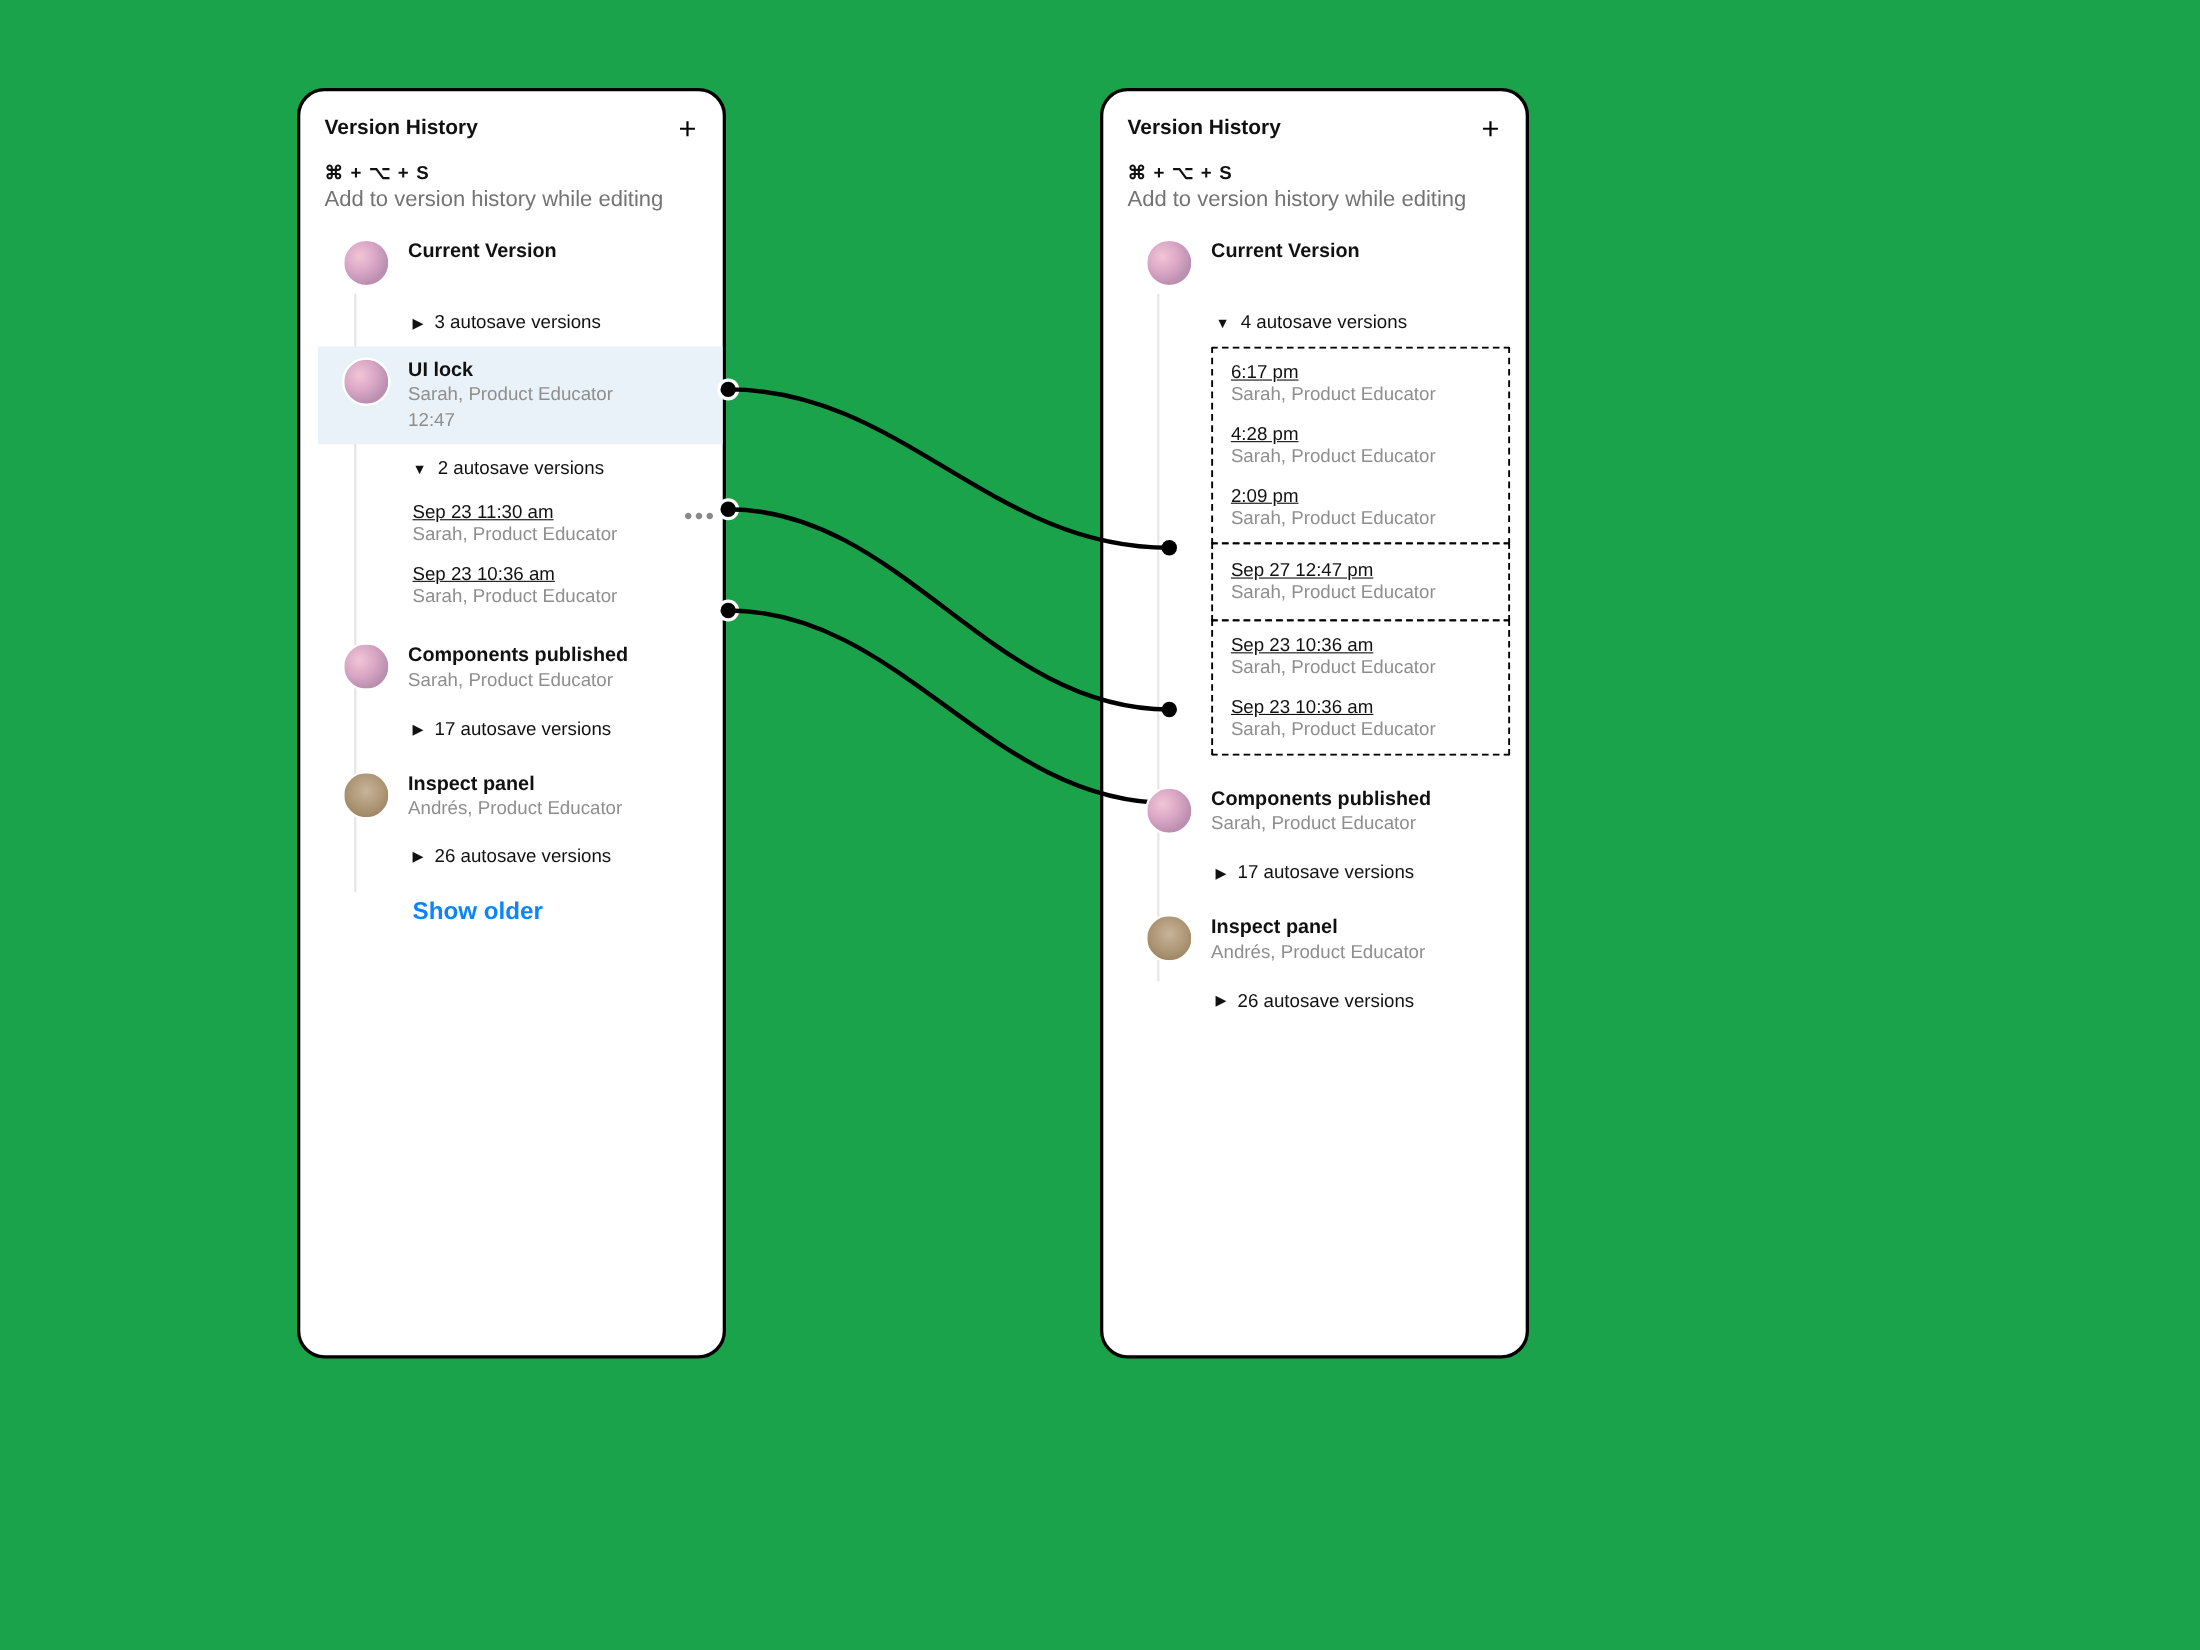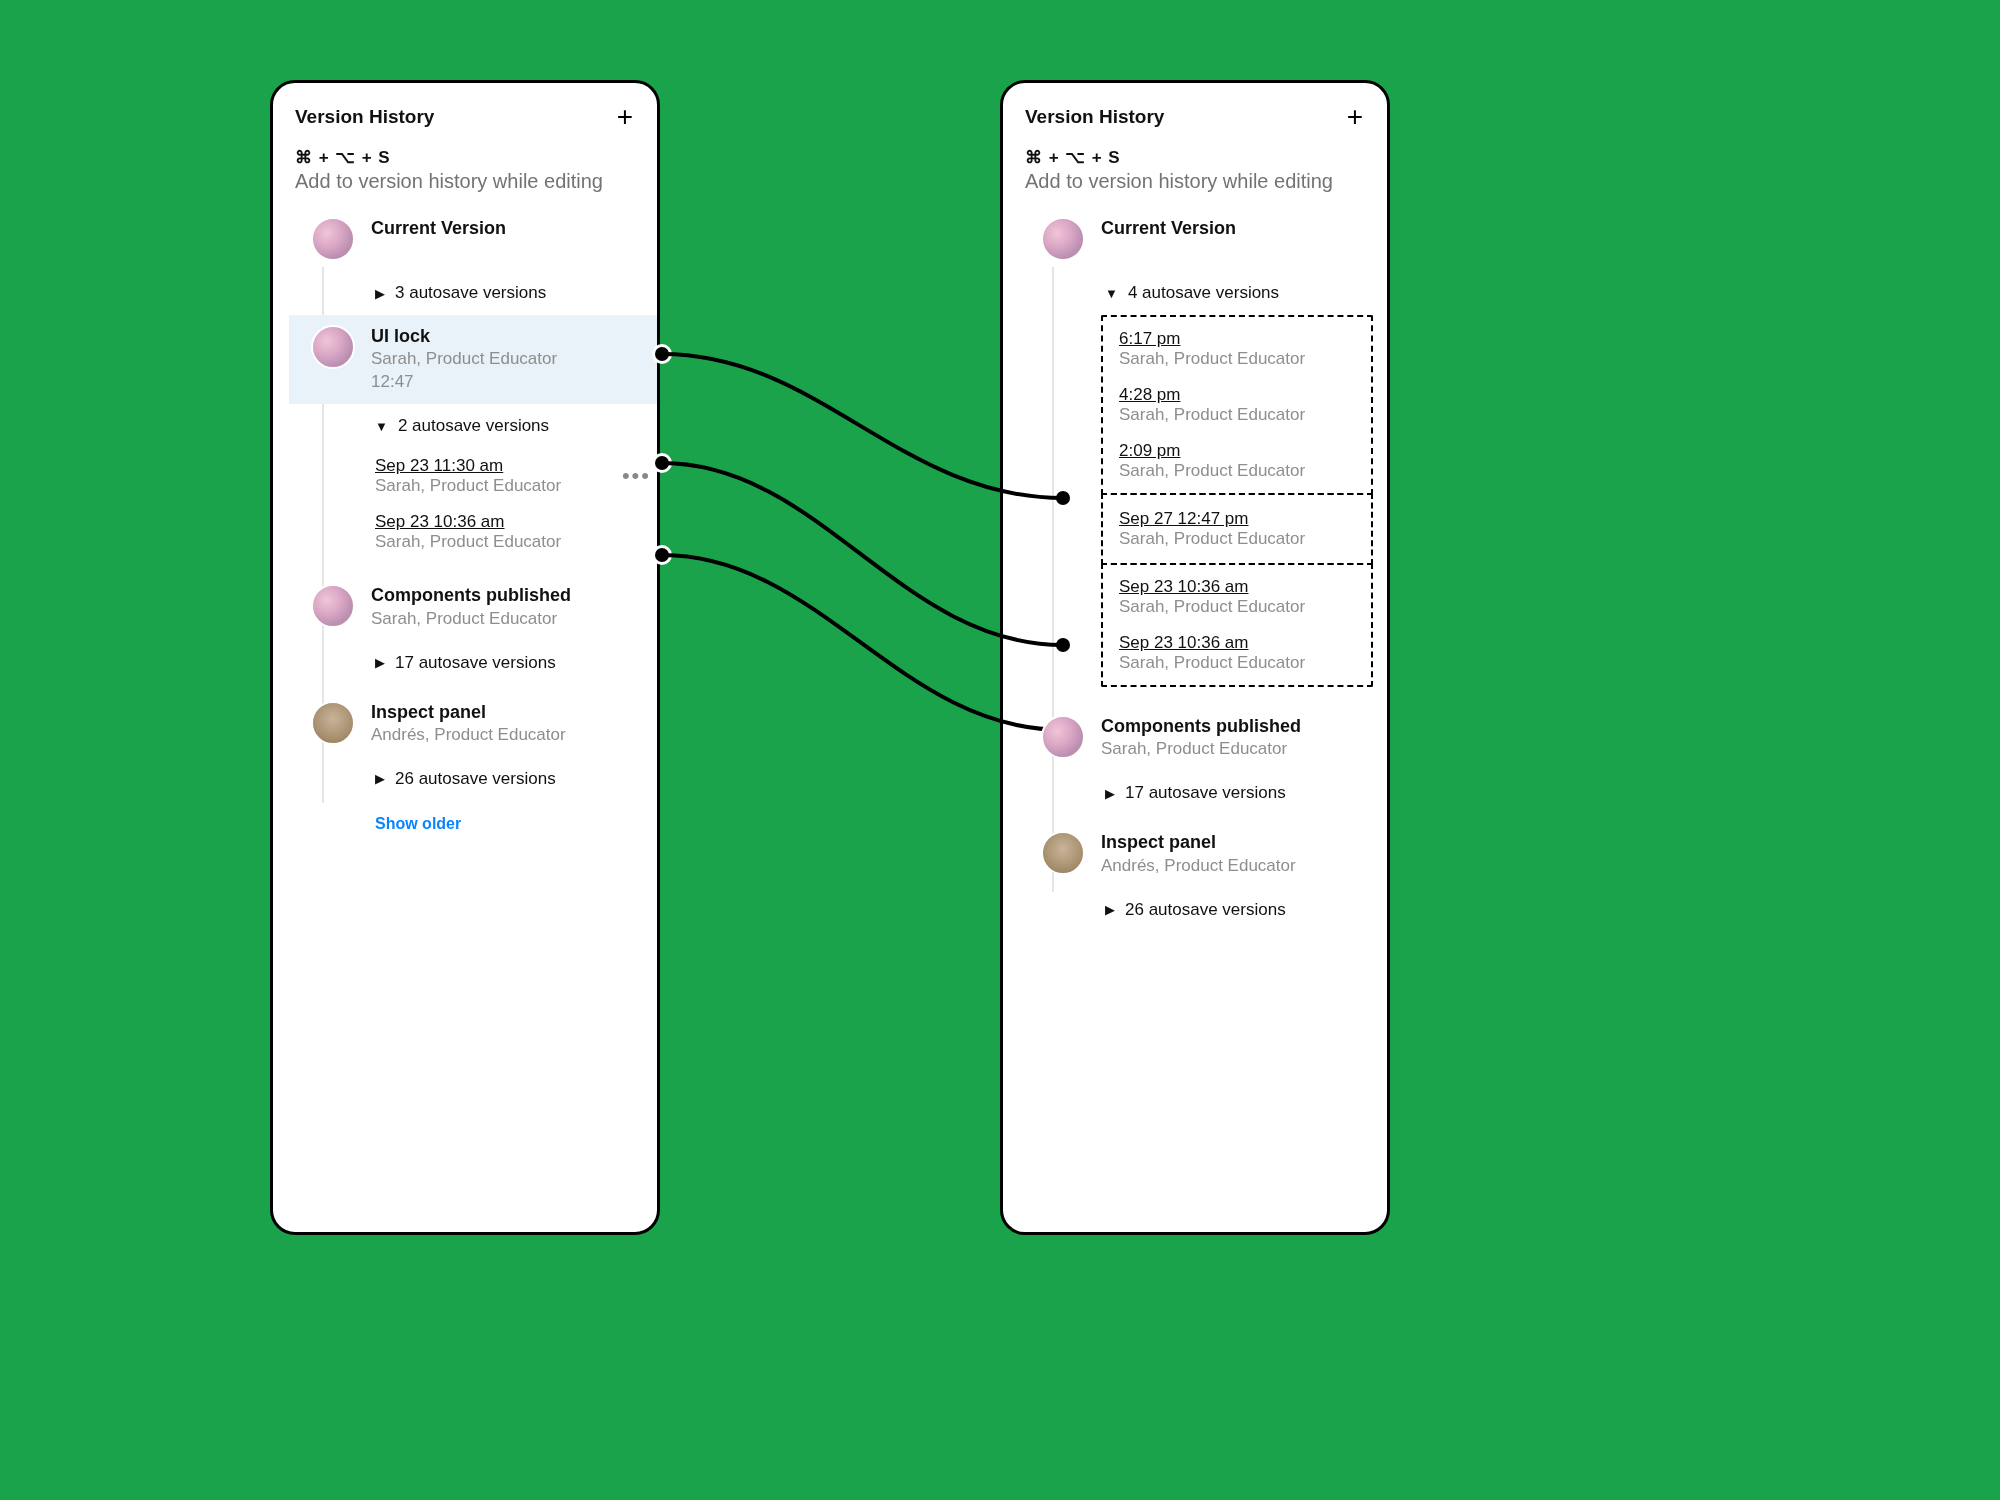--- a/index.html
+++ b/index.html
@@ -137,34 +137,33 @@
     font-size: 17px;
     color: #111;
     text-decoration: underline;
   }
   .autosave-item .author {
     font-size: 17px;
     color: #8e8e8e;
   }
   .autosave-item-row {
     display:flex;
-    align-items:center;
   }
   .more-dots {
     color:#888;
     font-size:22px;
     letter-spacing:2px;
     padding-right:6px;
     cursor:pointer;
   }
   .show-older {
     padding: 14px 0 10px 64px;
     color: #0a84ff;
     font-weight: 600;
-    font-size: 16px;
+    font-size: 22px;
     cursor: pointer;
   }
   .dashed-box {
     border: 2px dashed #000;
     border-radius: 2px;
     margin-left: 60px;
     margin-right: 14px;
     padding: 4px 0;
   }
   .dashed-box .autosave-item {

